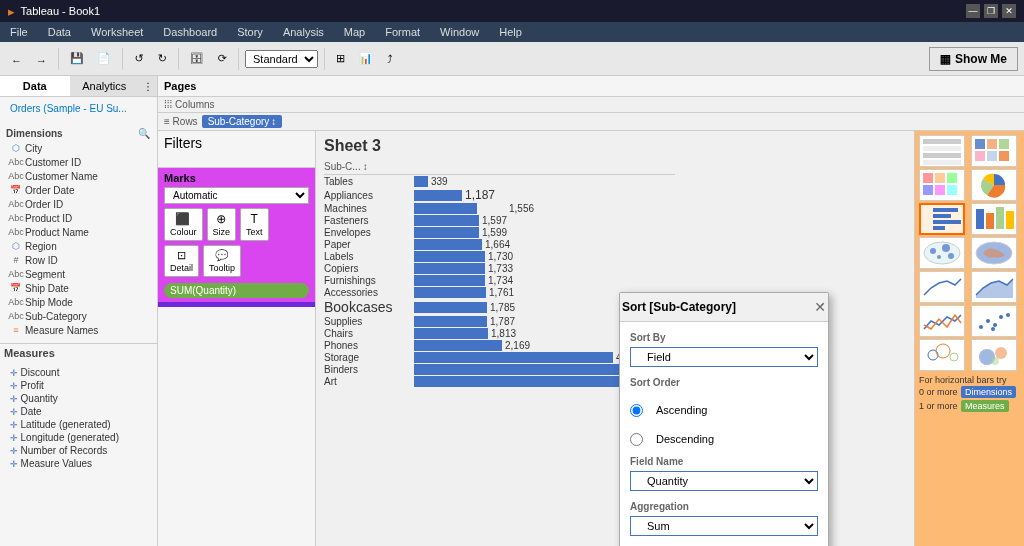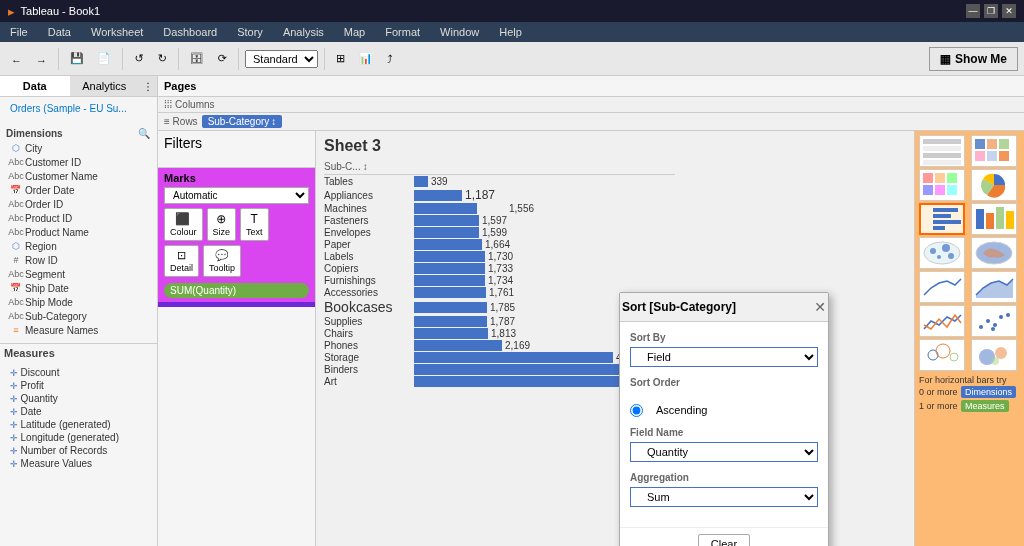--- a/index.html
+++ b/index.html
@@ -446,20 +446,24 @@
                   <option>Data source order</option>
                   <option>Alphabetic</option>
                 </select>
 
                 <div class="dialog-section-title">Sort Order</div>
                 <div class="radio-group">
                   <label class="radio-item">
                     <input type="radio" name="sort-order" checked="" style="">
                     <span>Ascending</span>
                   </label>
+                  <label class="radio-item">
+                    <input type="radio" name="sort-order" style="">
+                    <span>Descending</span>
+                  </label>
                 </div>
 
                 <div class="dialog-section-title2">Field Name</div>
                 <select class="dialog-select">
                   <option>Quantity</option>
                   <option>Sales</option>
                   <option>Profit</option>
                   <option>Discount</option>
                 </select>
 

